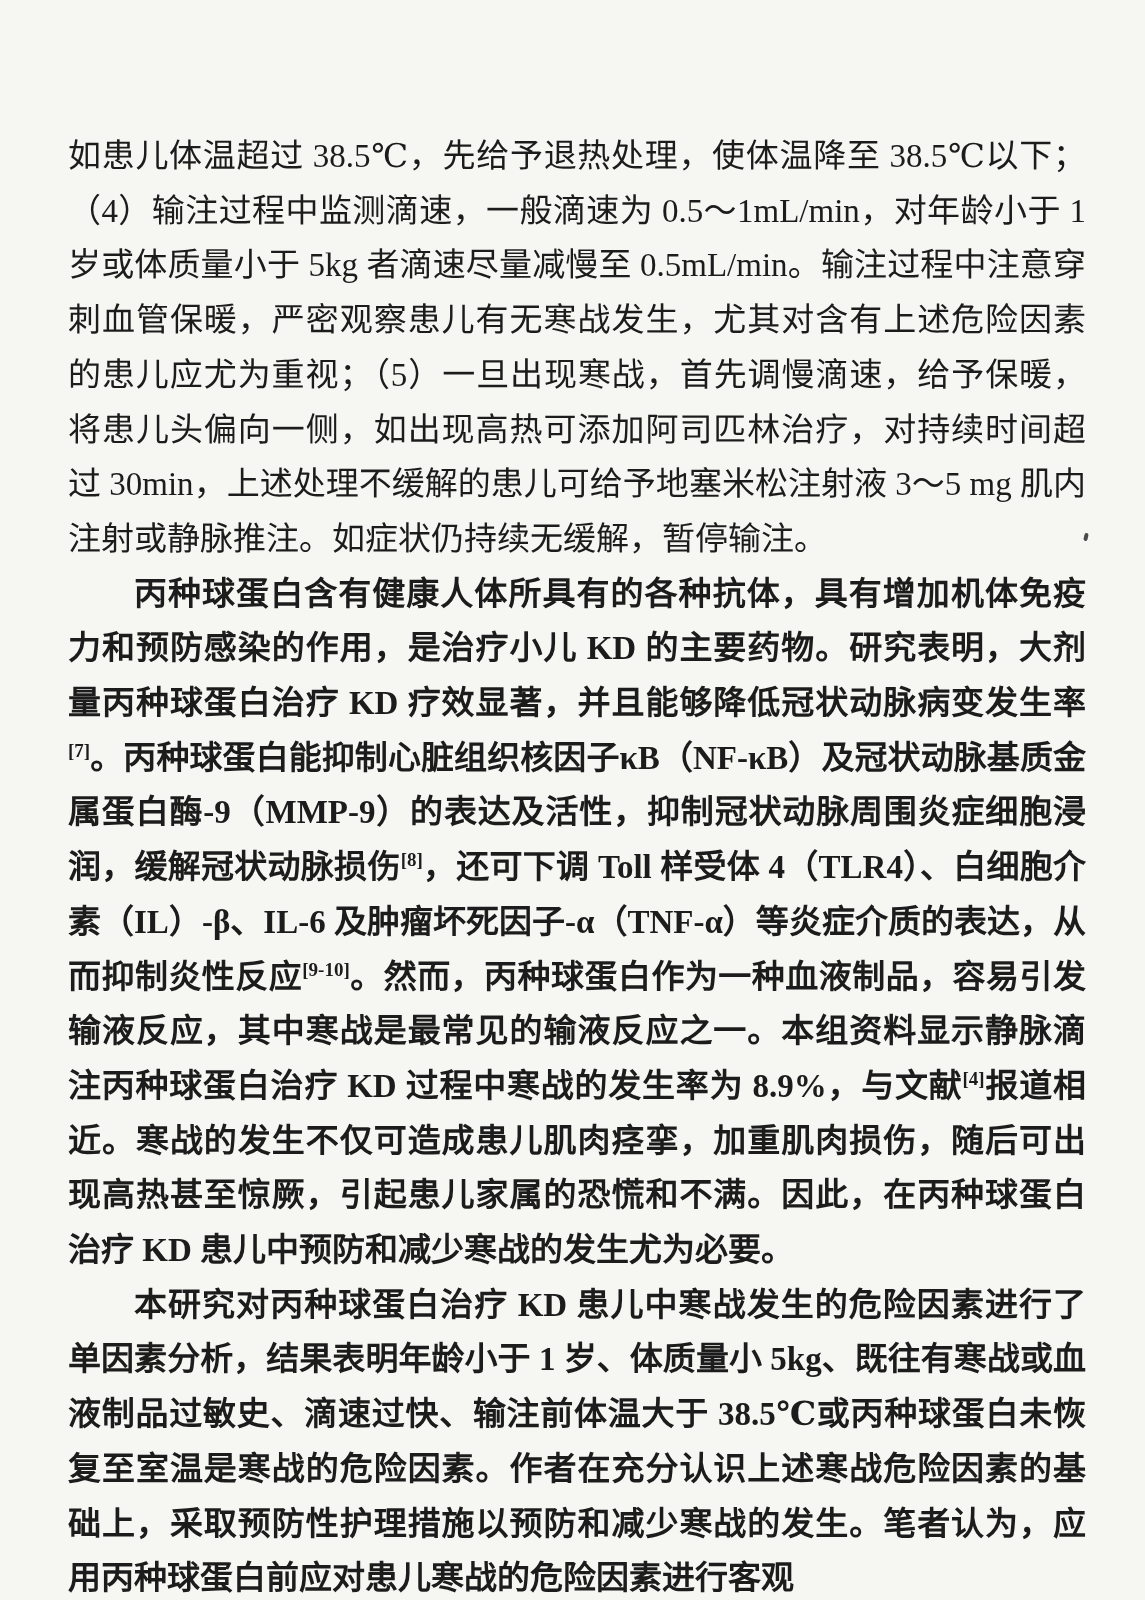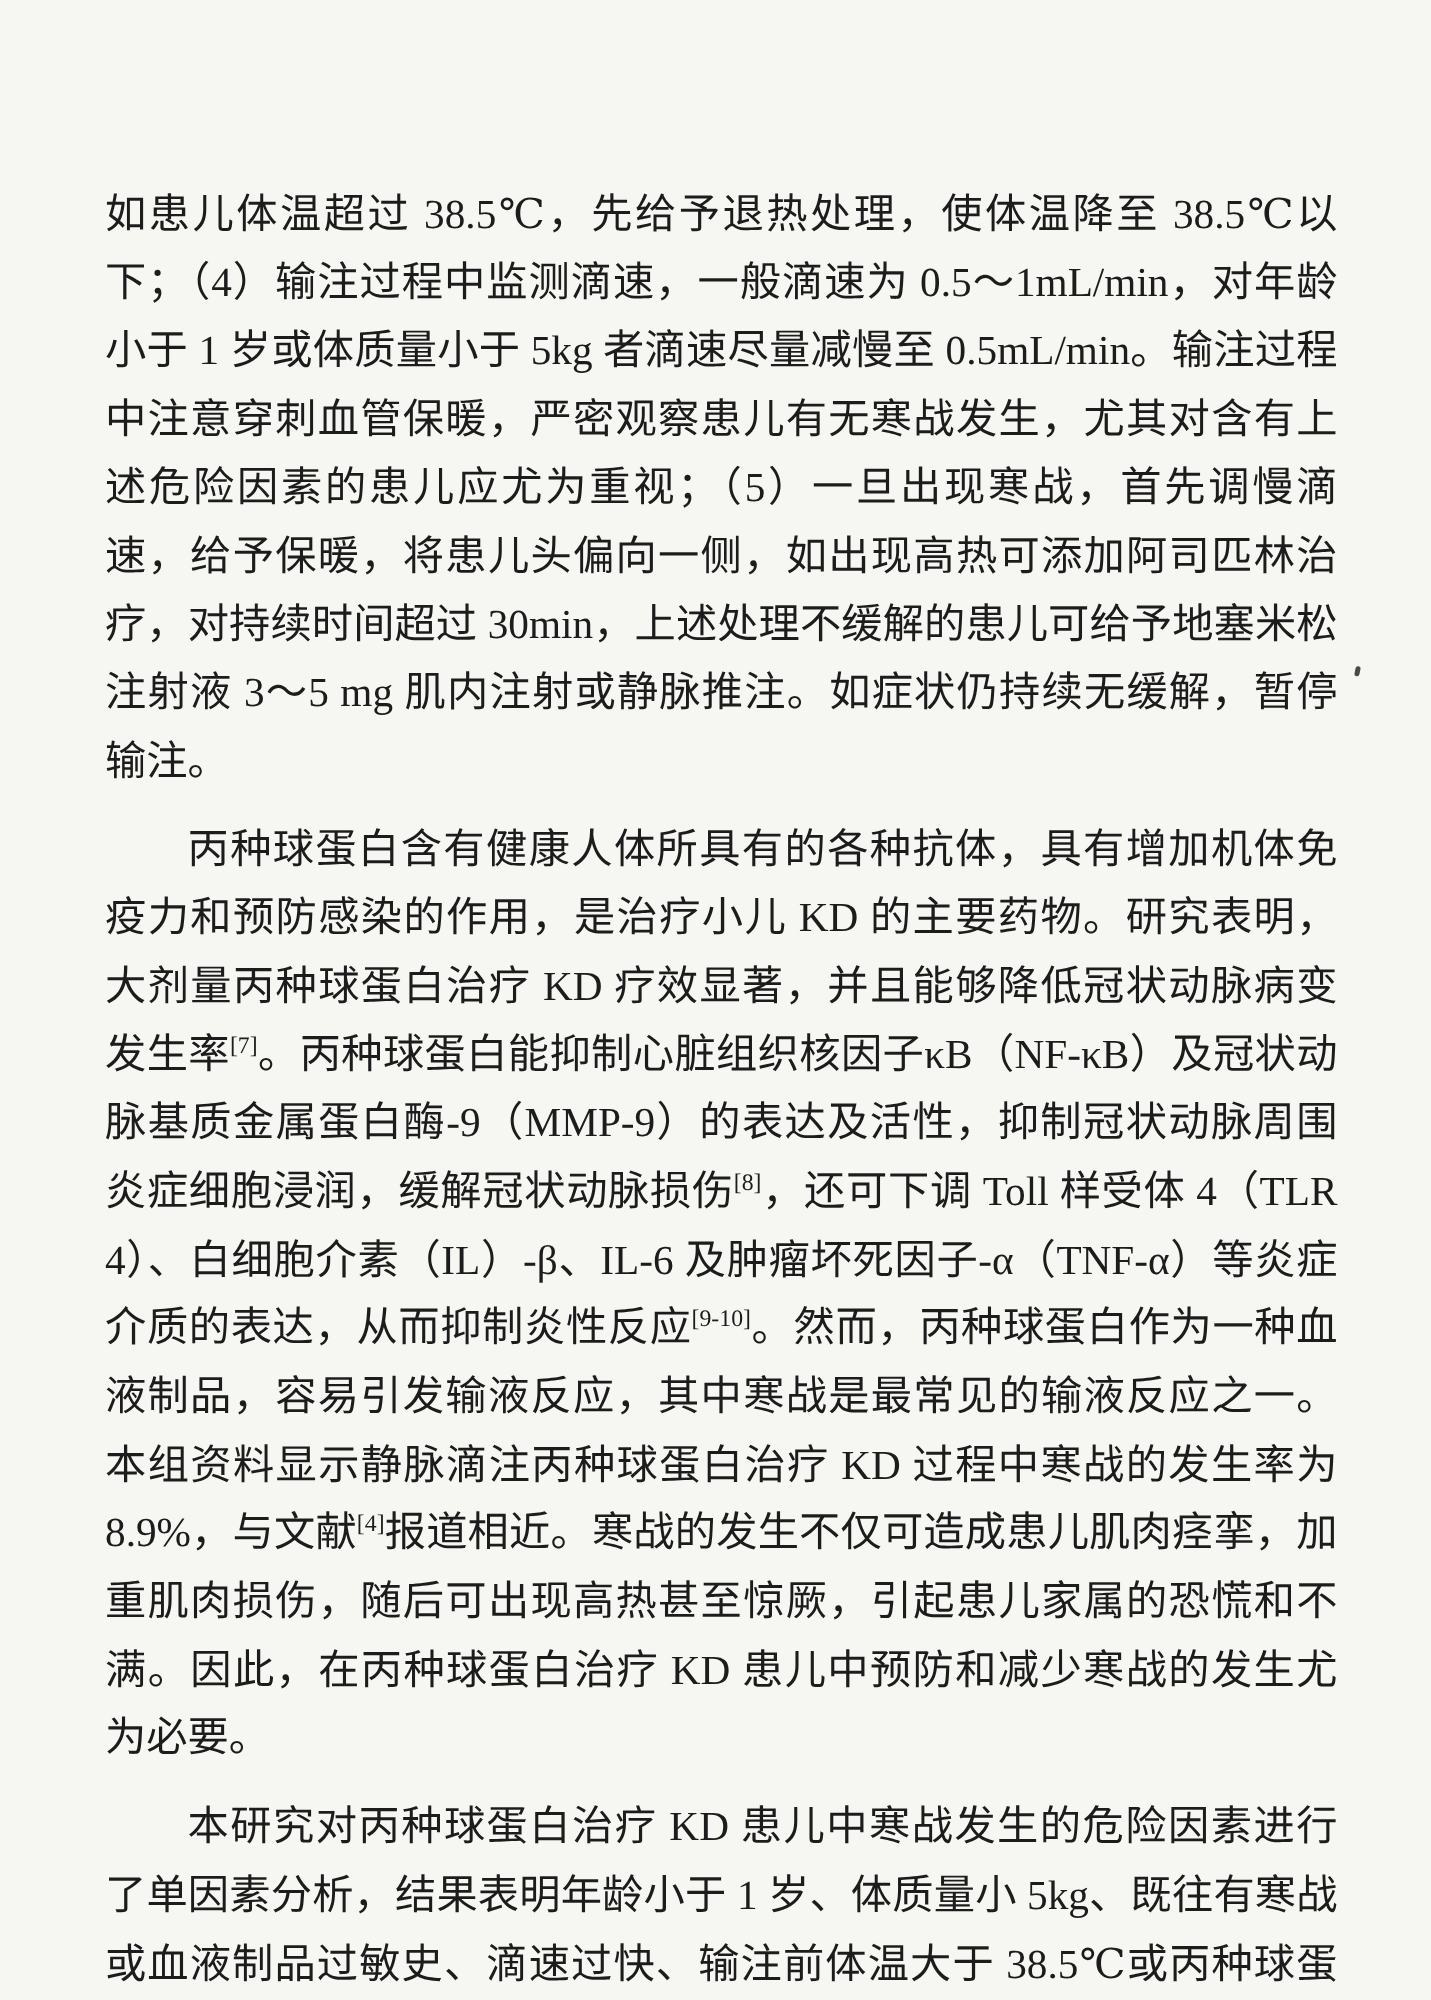--- a/index.html
+++ b/index.html
@@ -24,26 +24,27 @@
     left: 68px;
     top: 129px;
     width: 1018px;
     color: #1c1c1c;
     font-size: 33px;
     line-height: 54.7px;
     text-align: justify;
     text-justify: inter-ideograph;
   }
   .para {
-    margin: 16px;
+    margin: 0;
     padding: 0;
     word-break: break-all;
   }
   .para.indent {
     text-indent: 2em;
+    font-weight: bold;
   }
   .para sup {
     font-size: 19px;
     line-height: 0;
     vertical-align: super;
     letter-spacing: 0;
   }
   .speck {
     position: absolute;
     left: 1084px;

